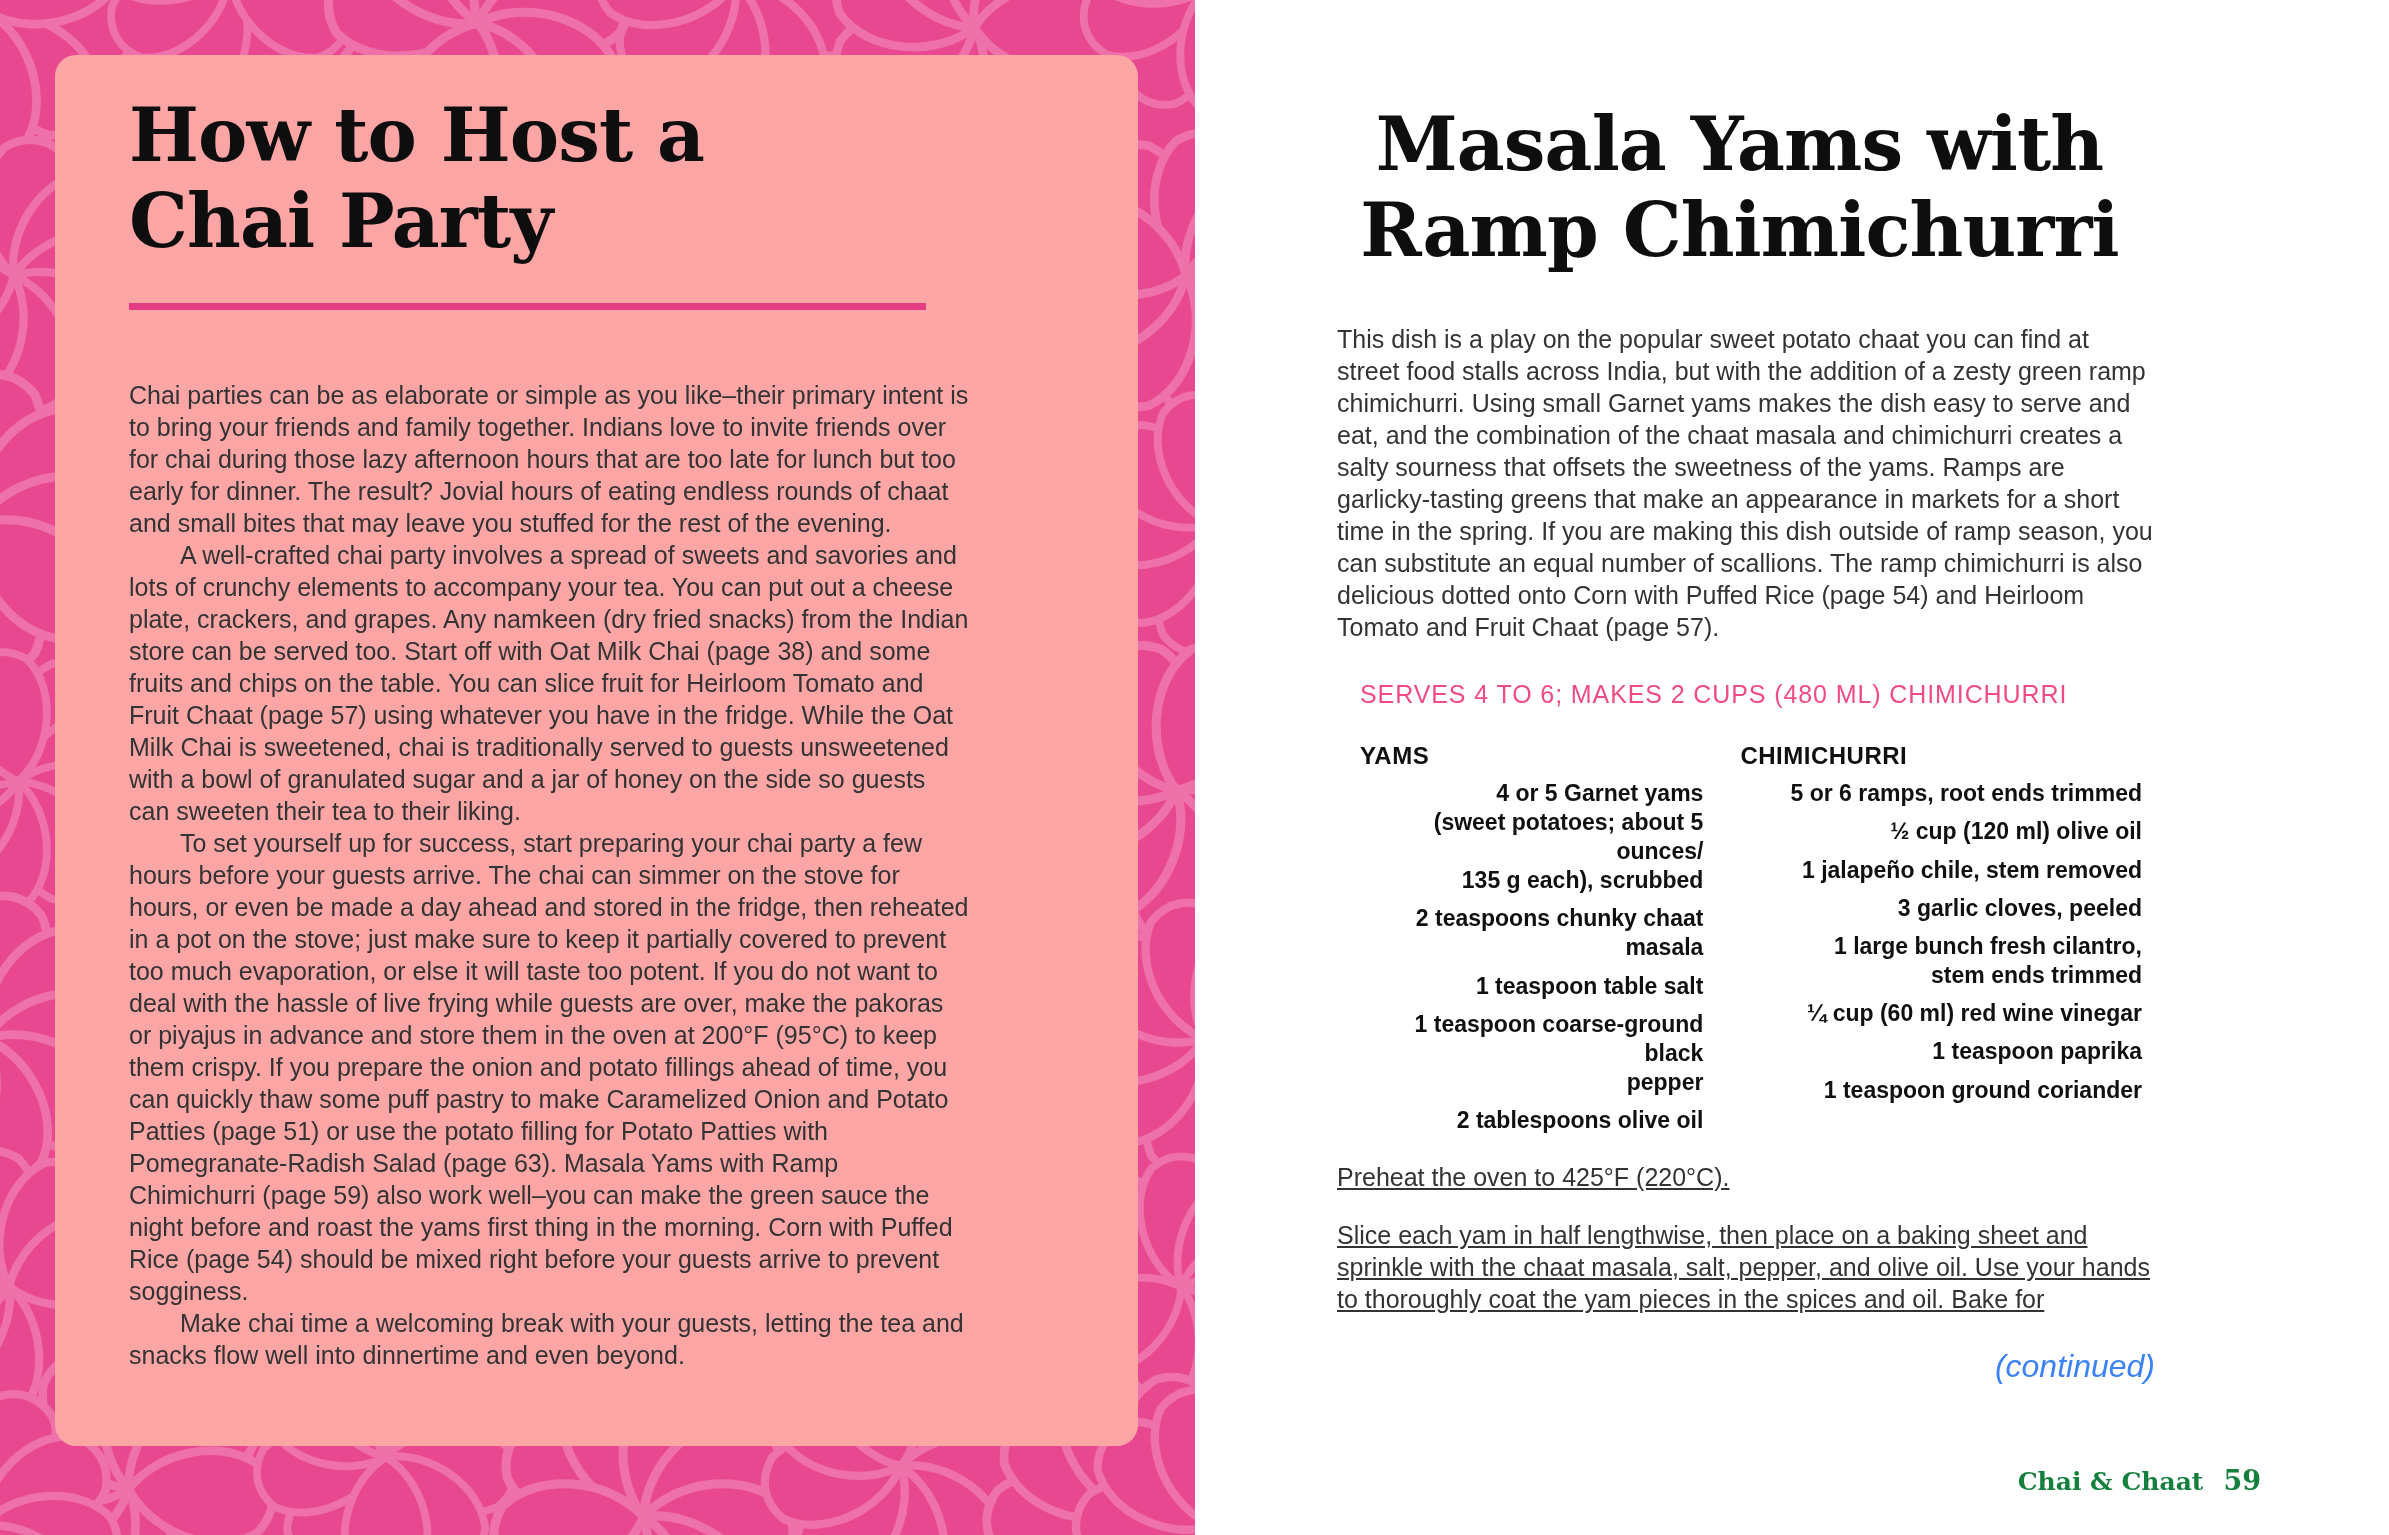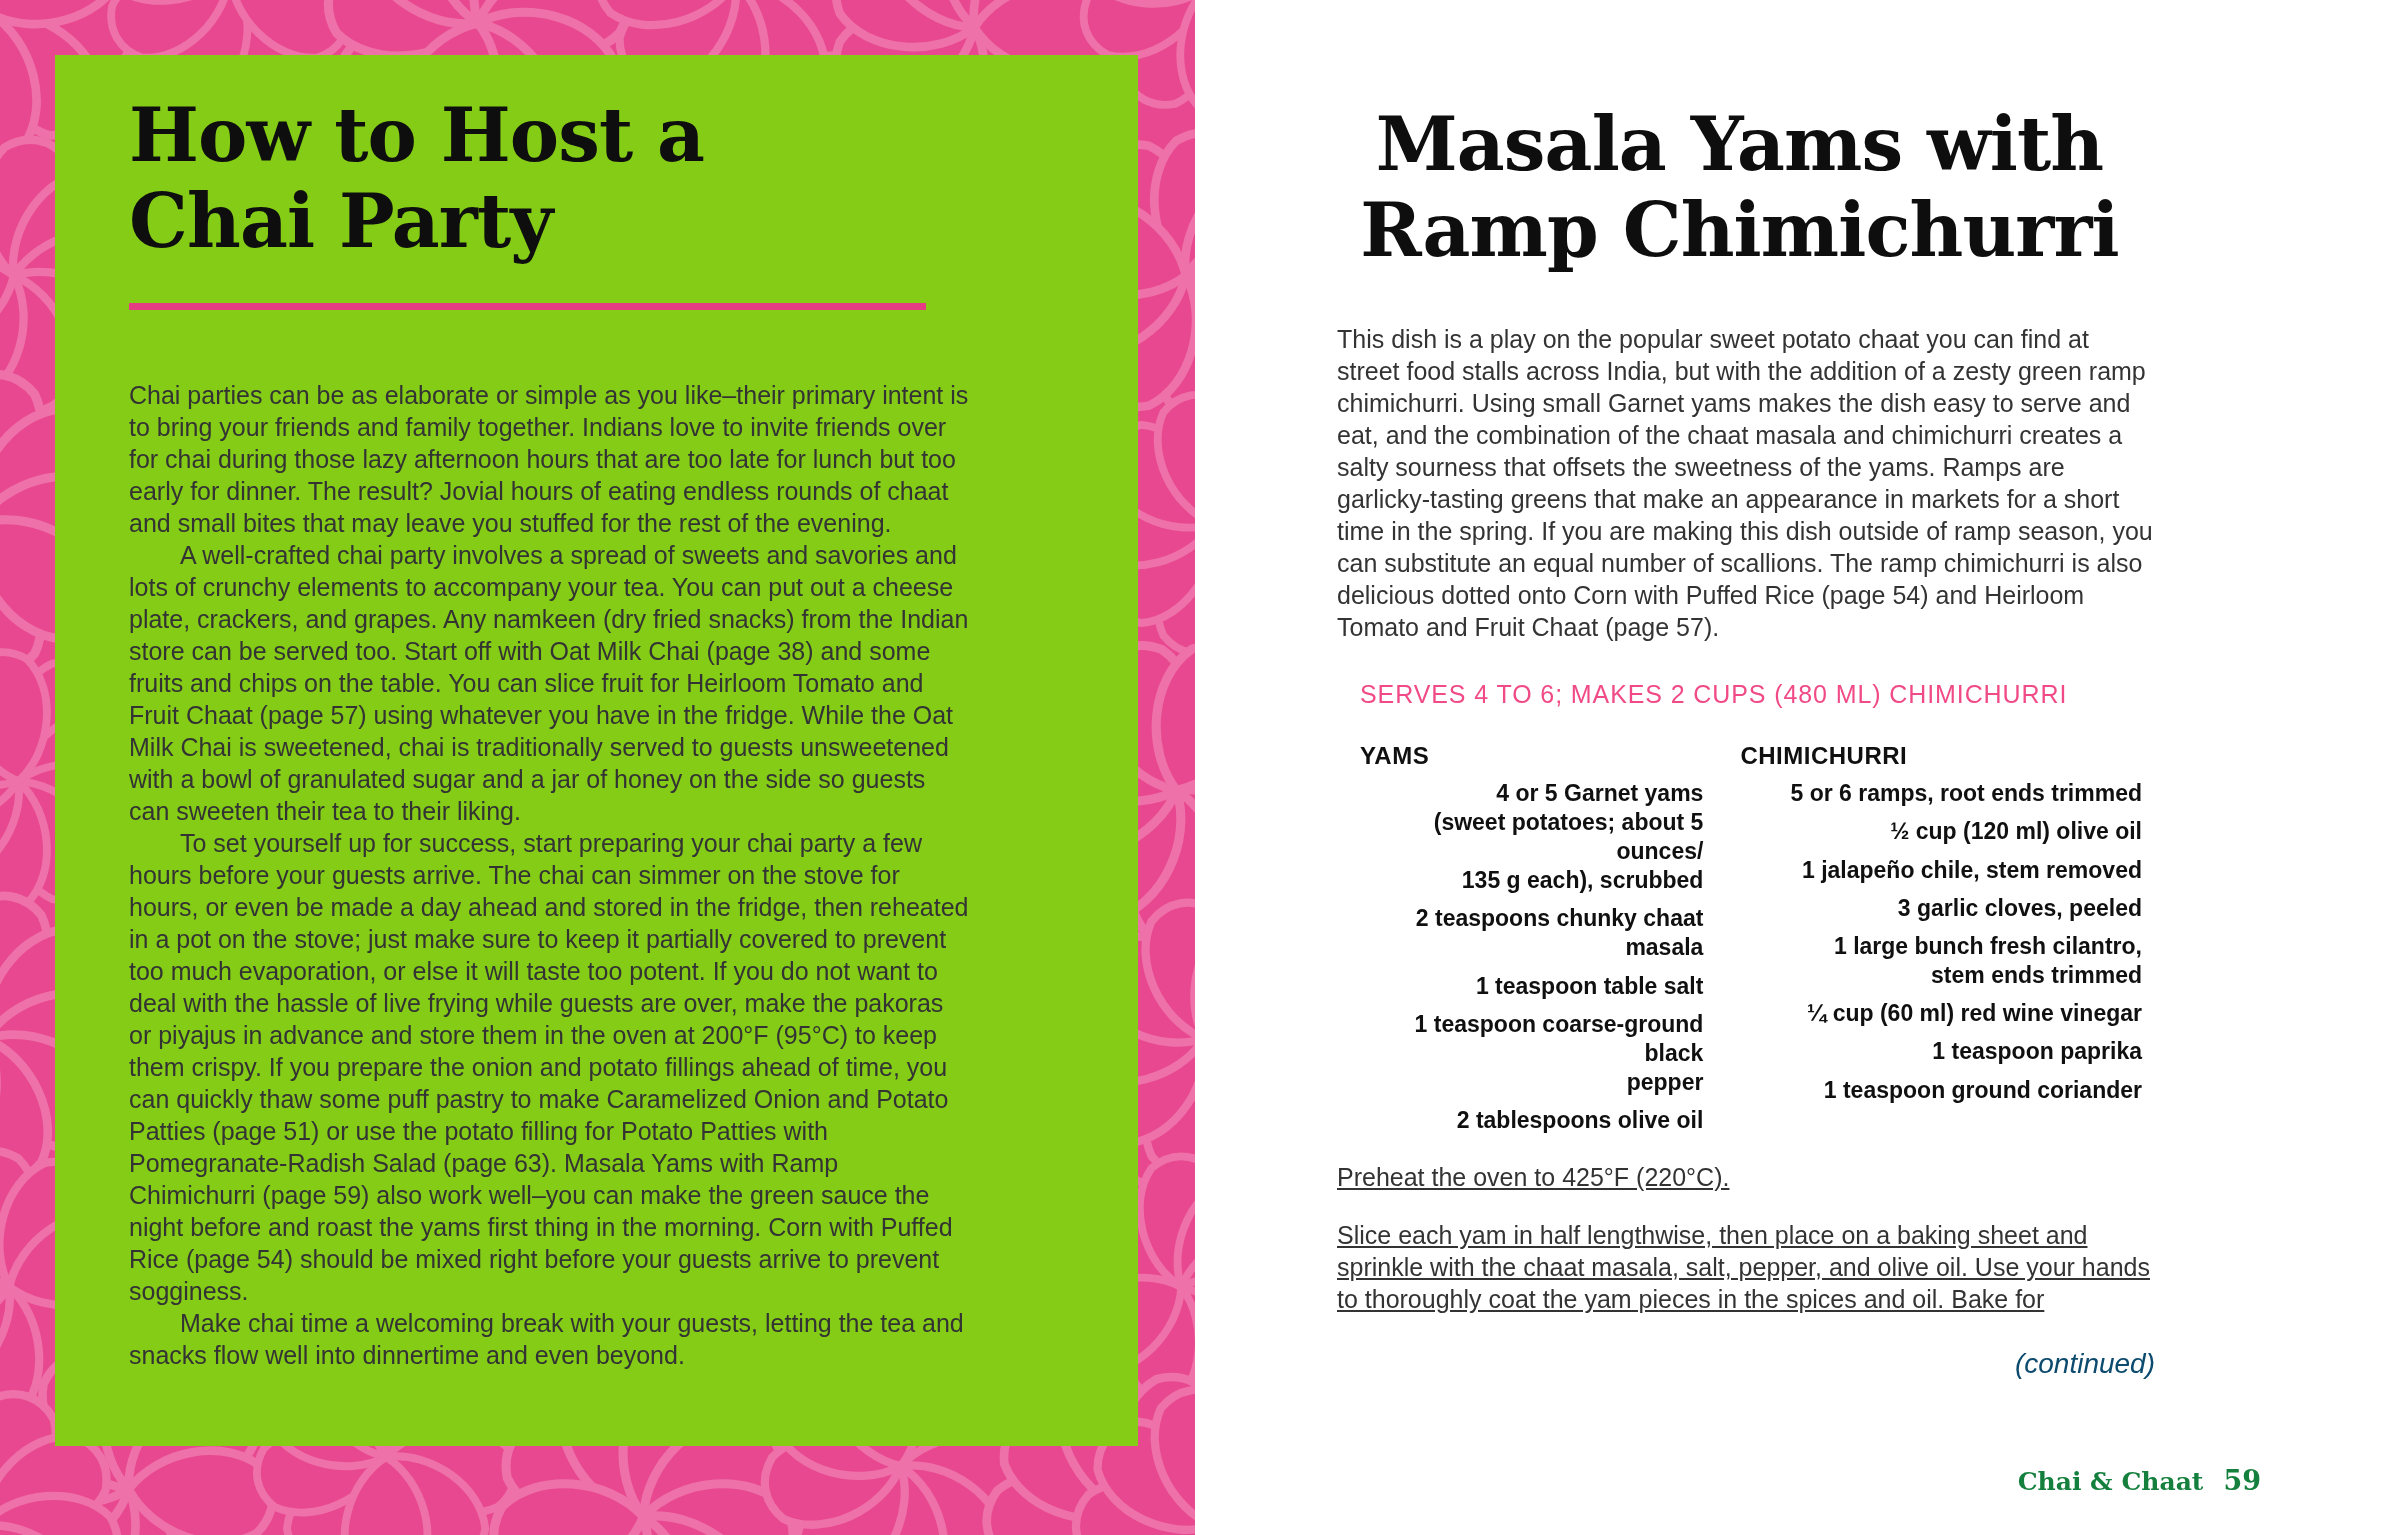--- a/index.html
+++ b/index.html
@@ -15,21 +15,22 @@
   .left-region {
     position:absolute; left:0; top:0; width:1195px; height:1536px;
     background:var(--pattern-pink, #E8488F); overflow:hidden;
   }
   .pattern-svg { position:absolute; left:0; top:0; }
   .pattern-bg { fill:var(--pattern-pink, #E8488F); }
   .flowers { stroke:var(--pattern-light, #EE71A9); fill:var(--pattern-pink, #E8488F); stroke-width:9; }
 
   .card {
     position:absolute; left:55px; top:55px; width:1083px; height:1391px;
-    background:#84cc16;
+    background:#fca5a5;
+    border-radius:21px;
   }
   .card-inner { padding:37px 64px 0 74px; }
 
   .display-title {
     font-family:"DejaVu Serif", serif; font-weight:bold;
     font-size:74px; line-height:86px; letter-spacing:-0.9px; color:#0e0e0e;
   }
   .title-divider {
     margin-top:39px; width:797px; height:7.4px;
     background:var(--rule-pink, #E53D84);
@@ -58,21 +59,21 @@
   .ing-header { font-weight:bold; font-size:24px; letter-spacing:0.5px; color:#101010; }
   .ing-item {
     margin-top:9.2px; font-weight:bold; font-size:23px; line-height:29px;
     white-space:pre-line; color:#101010;text-align:right;
   }
 
   .instructions { width:818px; }
   .instructions p { margin:26px 0 0 0; font-size:25px; line-height:32px; color:#333333;text-decoration:underline; }
   .continued-note {
     width:818px; margin-top:33px; text-align:right;
-    font-style:italic; font-size:28px; color:#0c4a6e;
+    font-style:italic; font-size:32px; color:#3b82f6;
   }
 
   .page-footer {
     position:absolute; right:129px; bottom:40px;
     font-family:"DejaVu Serif", serif; font-weight:bold;
     font-size:25px; color:#15803d;
   }
   .page-footer .page-num { margin-left:20px; font-size:27px; }
 </style>
 </head>

